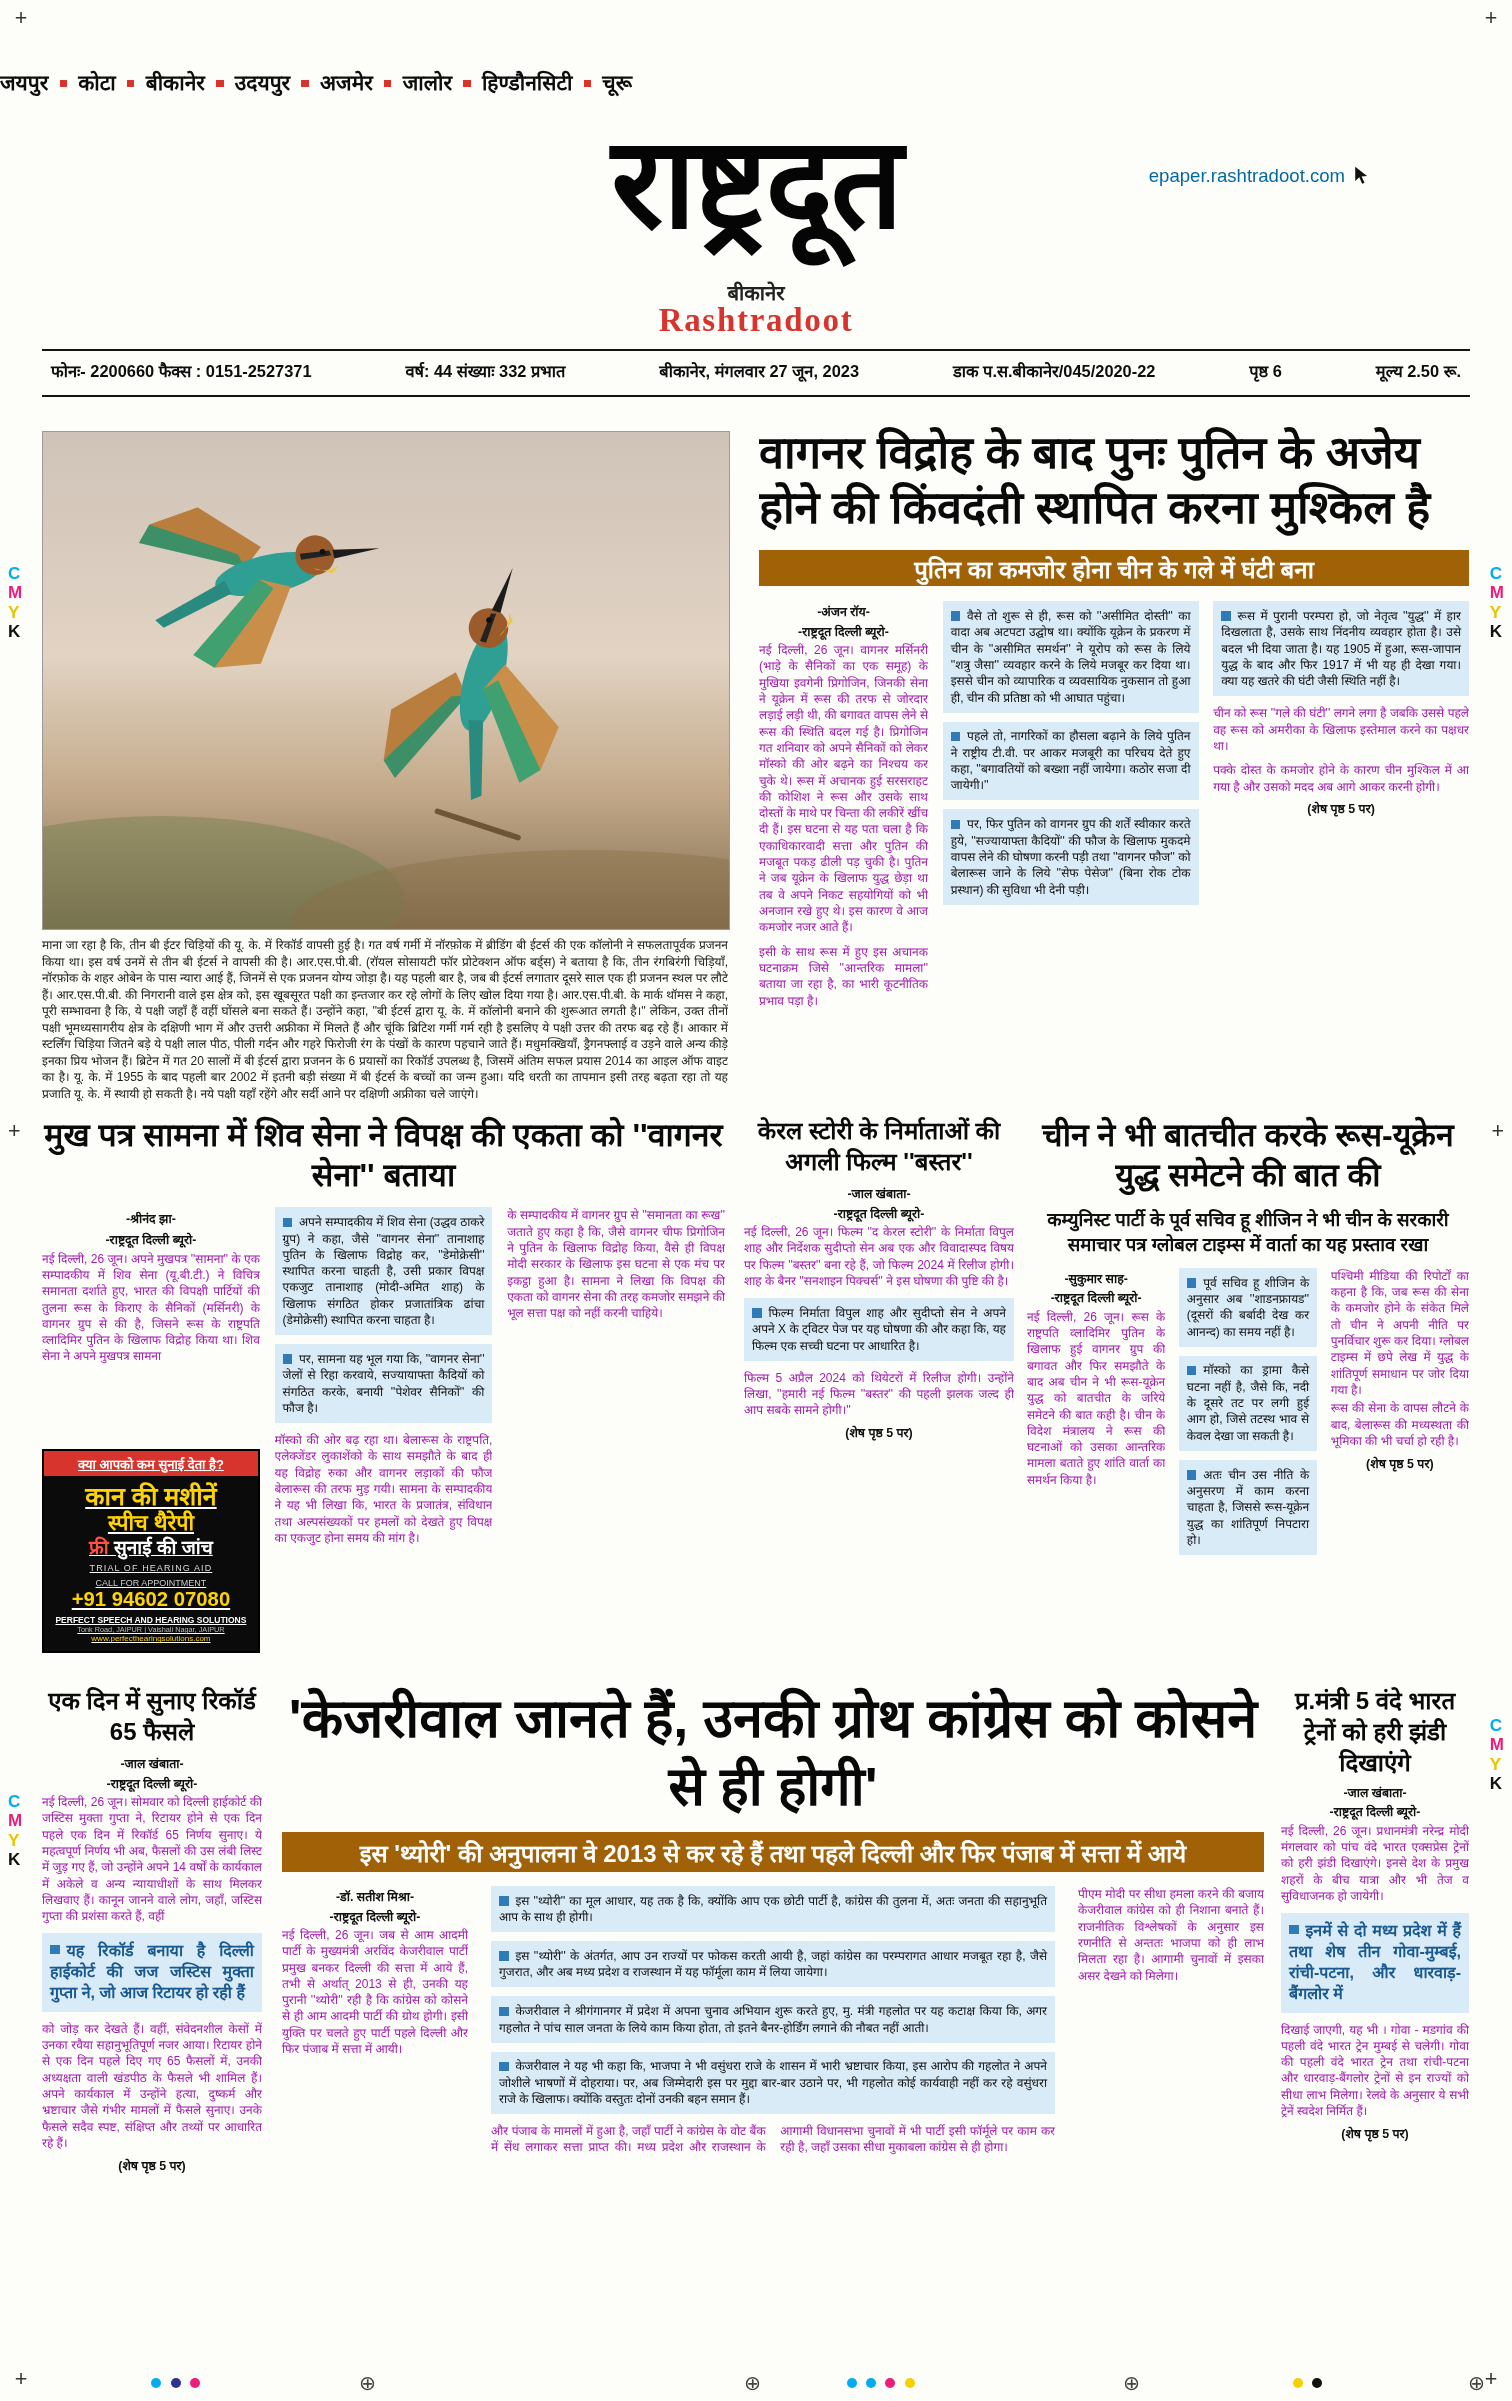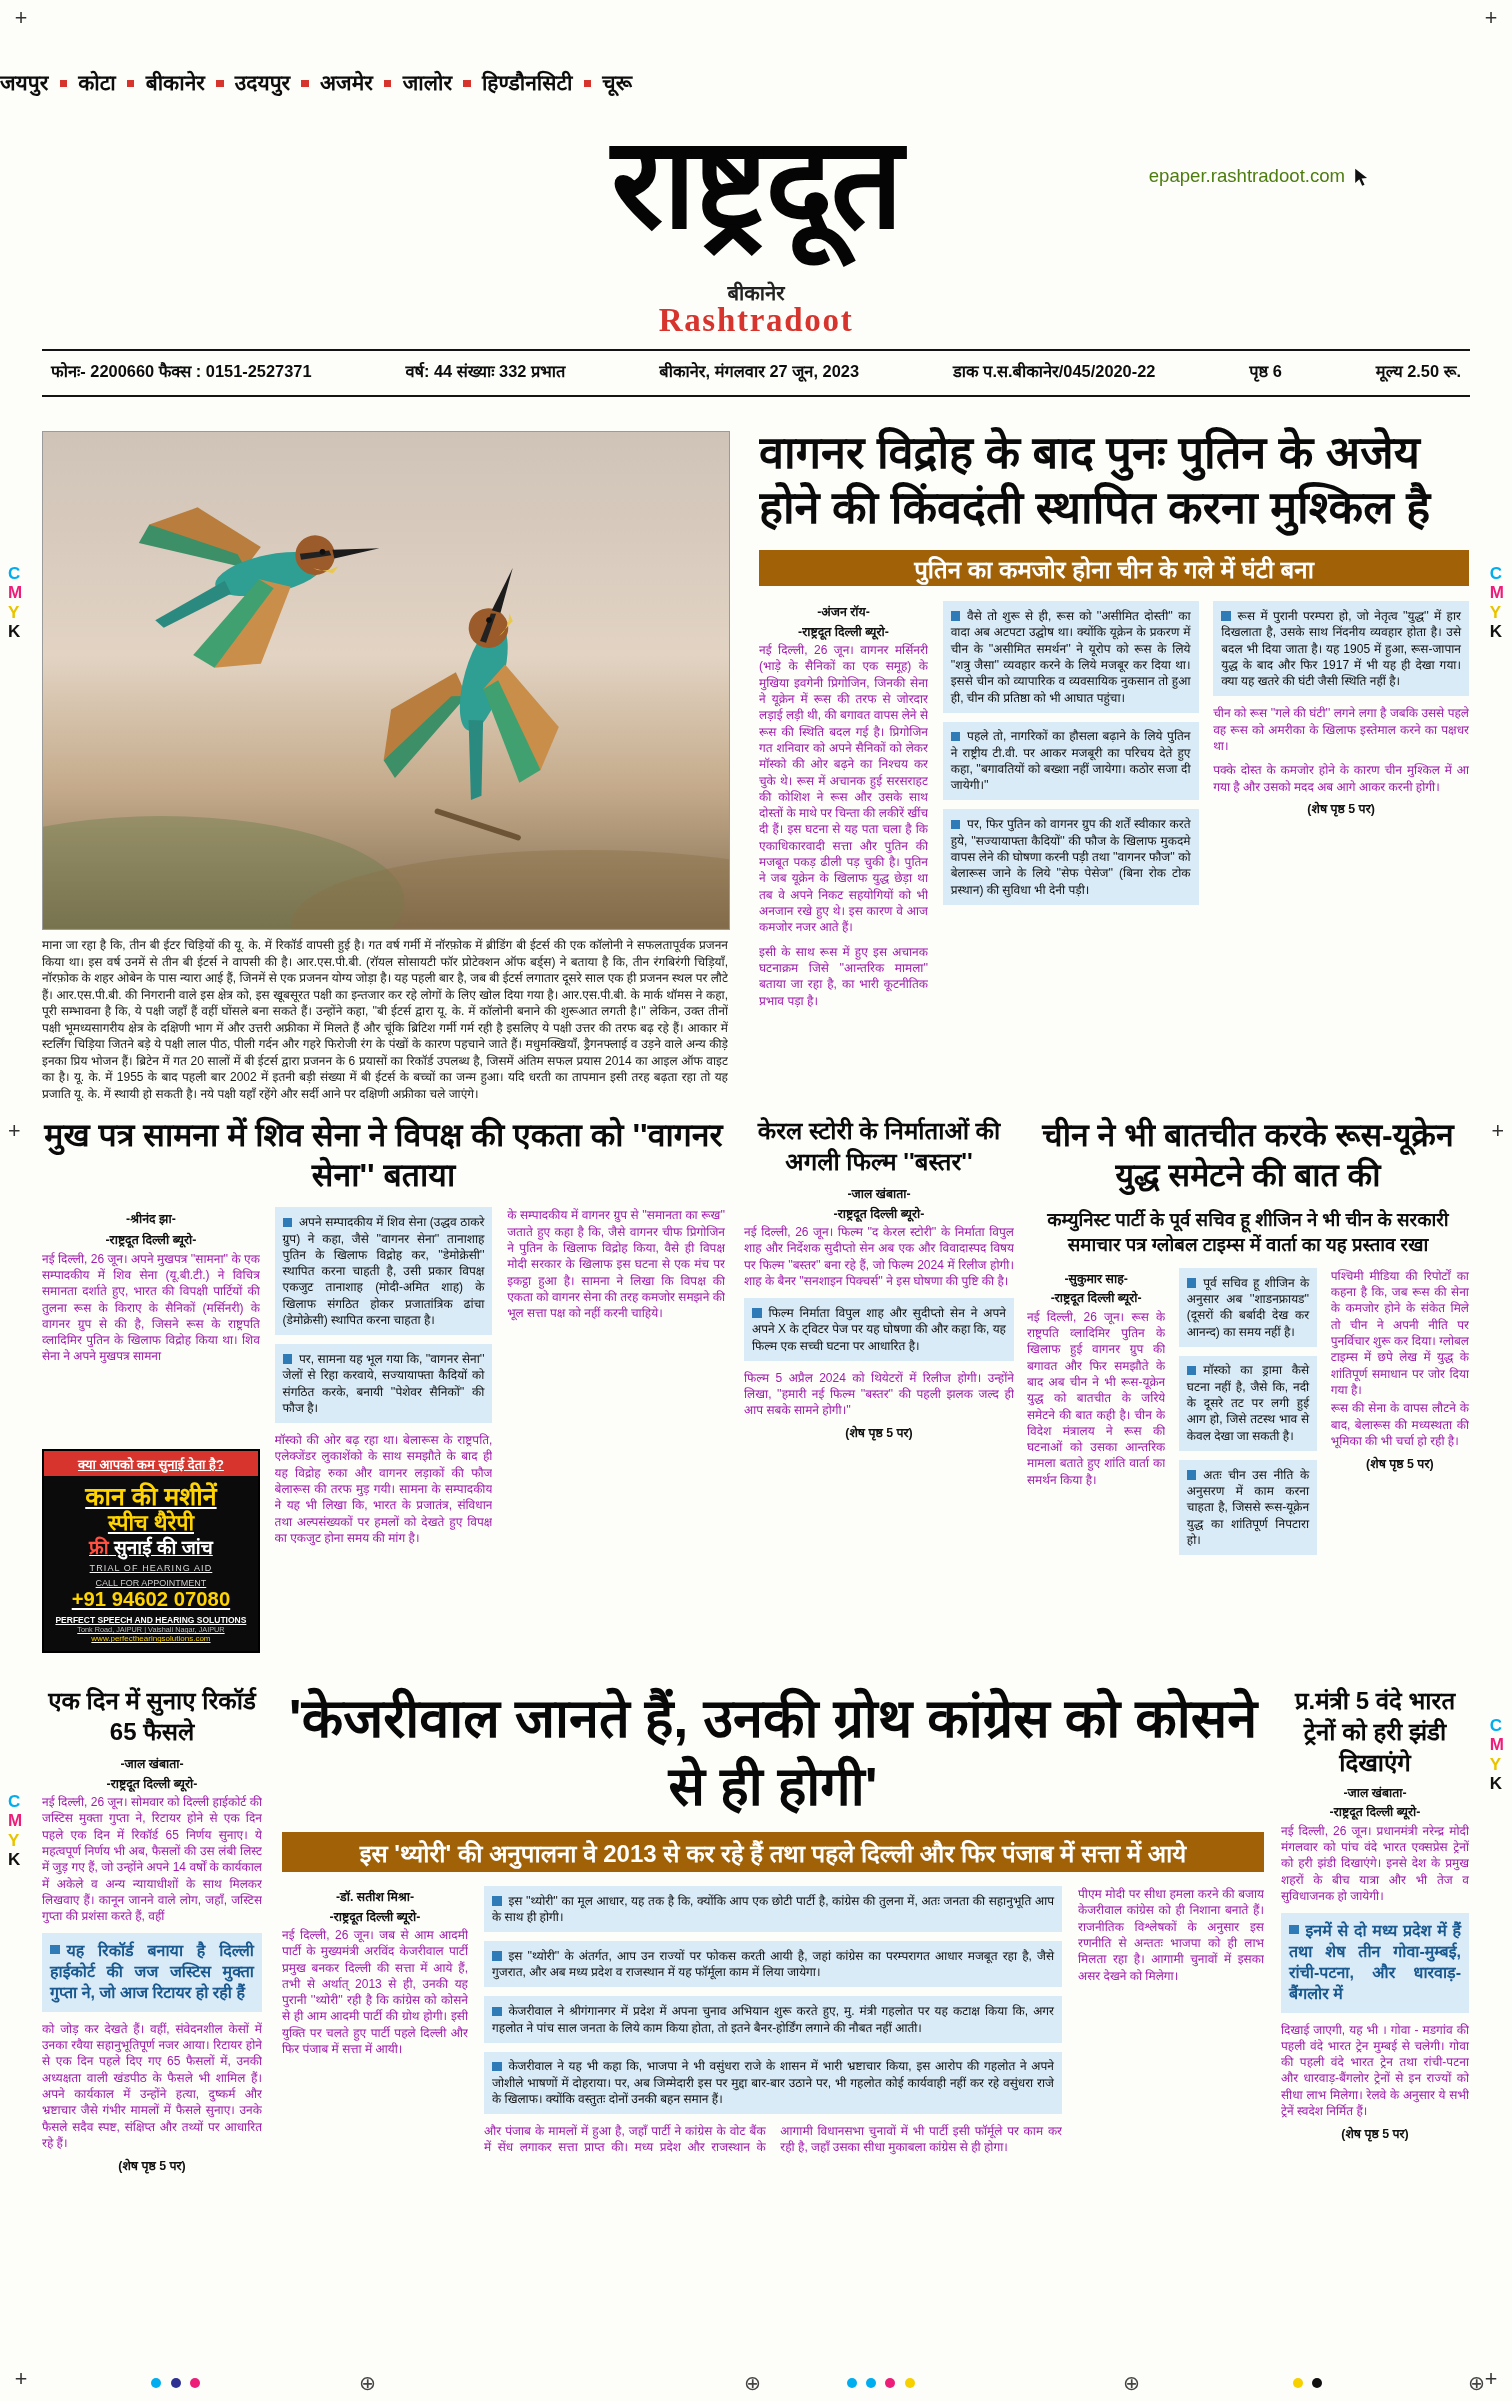--- a/index.html
+++ b/index.html
@@ -9,21 +9,21 @@
   .crop{position:absolute;font-size:21.5px;color:#333;line-height:1;}
   .target{position:absolute;font-size:20.3px;color:#444;line-height:1;}
   .cmyk{position:absolute;display:flex;flex-direction:column;gap:2.3px;font-weight:bold;font-size:17px;line-height:1;}
   .cmyk .c{color:#00aeef}.cmyk .m{color:#ec1e79}.cmyk .y{color:#e8c400}.cmyk .k{color:#111}
   .regdot{position:absolute;width:10.2px;height:10.2px;border-radius:50%;}
   
   .cities{position:absolute;top:68px;left:0;right:0;font-size:21px;font-weight:bold;color:#0d0d0d;}
   .city-sep{display:inline-block;width:7.3px;height:7.3px;background:#d6342c;margin:0 11.3px 2.3px 11.3px;vertical-align:middle;}
   .mast{position:absolute;top:78px;left:0;right:0;height:198px;display:flex;align-items:center;justify-content:center;
         font-size:127px;font-weight:800;letter-spacing:-2.3px;color:#050505;}
-  .epaper{position:absolute;top:165px;right:141px;font-size:18.6px;color:#4d7c0f;display:flex;align-items:flex-end;gap:5.6px;}
+  .epaper{position:absolute;top:165px;right:141px;font-size:18.6px;color:#0369a1;display:flex;align-items:flex-start;gap:5.6px;}
   .edition{position:absolute;top:278px;left:0;right:0;text-align:center;font-size:20.3px;font-weight:bold;color:#222;}
   .latin{position:absolute;top:302px;left:0;right:0;text-align:center;font-size:33px;font-weight:bold;color:#d6342c;
          letter-spacing:1.7px;font-family:"Liberation Serif","DejaVu Serif",serif;}
   .rule{position:absolute;left:42px;right:42px;height:1.7px;background:#141414;}
   .infobar{position:absolute;top:359px;left:51px;right:51px;display:flex;justify-content:space-between;
            font-size:16.4px;font-weight:600;color:#0d0d0d;}
   .bodytxt{font-size:12px;line-height:1.36;text-align:justify;color:#a21caf;}
   .byline{font-weight:bold;text-align:center;font-size:12.4px;margin:2.3px 0;}
   .cont{font-weight:bold;text-align:center;font-size:12.4px;margin-top:5.6px;}
   .hl{background:#d9ebf7;padding:6.8px 8px;margin-bottom:9px;overflow:hidden;}
@@ -63,21 +63,21 @@
   .ad-phone{color:#ffd400;font-size:20.3px;font-weight:800;}
   .ad-co{font-size:8.5px;font-weight:bold;margin-top:4.5px;color:#fff;}
   .ad-addr{font-size:7.3px;color:#bbb;}
   .ad-web{font-size:8px;color:#ffd400;}
   
   .secC{position:absolute;left:42px;top:1685px;width:1427px;height:703px;}
   .records{position:absolute;left:0;top:0;width:220px;height:703px;overflow:hidden;}
   .kej{position:absolute;left:240px;top:0;width:982px;height:703px;overflow:hidden;}
   .kej-head{font-size:54px;font-weight:800;line-height:1.25;text-align:center;color:#080808;margin:0 0 12.4px 0;}
   .kej-bar{height:40px;font-size:24px;}
-  .kej-cols{display:grid;grid-template-columns:186px 1fr 186px;gap:16px;margin-top:13.6px;height:435px;overflow:hidden;}
+  .kej-cols{display:grid;grid-template-columns:186px 1fr 186px;gap:23px;margin-top:13.6px;height:435px;overflow:hidden;}
   .kej-extra{column-count:2;column-gap:14.7px;margin-top:3.4px;}
   .vande{position:absolute;left:1239px;top:0;width:188px;height:703px;overflow:hidden;}
   .h4{font-size:24px;font-weight:800;line-height:1.3;text-align:center;margin:0 0 5.6px 0;color:#0a0a0a;}
 </style>
 </head>
 <body>
 
 <div class="page">
 
   <span class="crop" style="left:14.7px;top:8px;">+</span>

